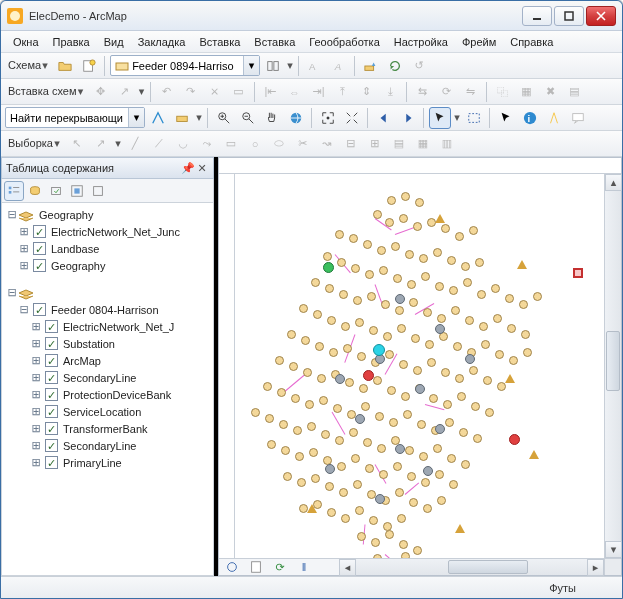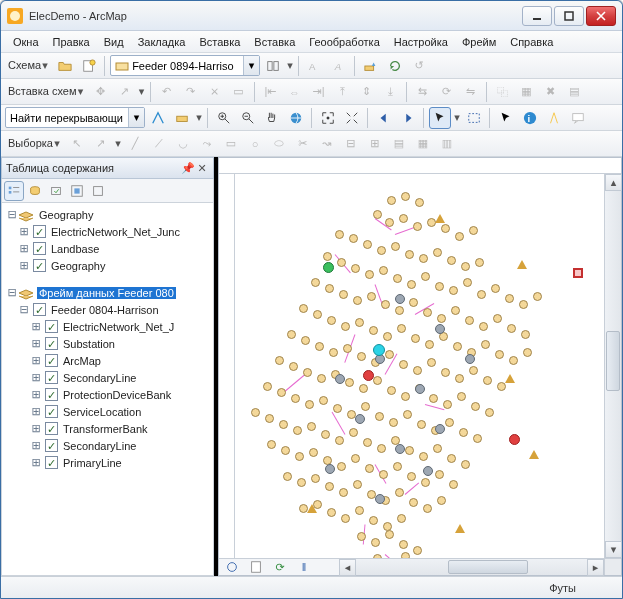--- a/index.html
+++ b/index.html
@@ -389,21 +389,20 @@
           </div>
           <div style="height:10px"></div>
           <div class="node sel">
             <span class="tw">⊟</span>
             <span class="ly-icon">
               <svg viewBox="0 0 16 14">
                 <path class="toc-icon-folder" d="M1 7l7-3 7 3-7 3z"></path>
                 <path class="toc-icon-folder" d="M1 10l7 3 7-3"></path>
               </svg>
             </span>
-            <span class="lbl">Фрейм данных Feeder 080</span>
           </div>
           <div class="node">
             <span class="tw sp">·</span>
             <span class="tw">⊟</span>
             <span class="cb checked"></span>
             <span class="lbl">Feeder 0804-Harrison</span>
           </div>
           <div class="node">
             <span class="tw sp">·</span>
             <span class="tw sp">·</span>

